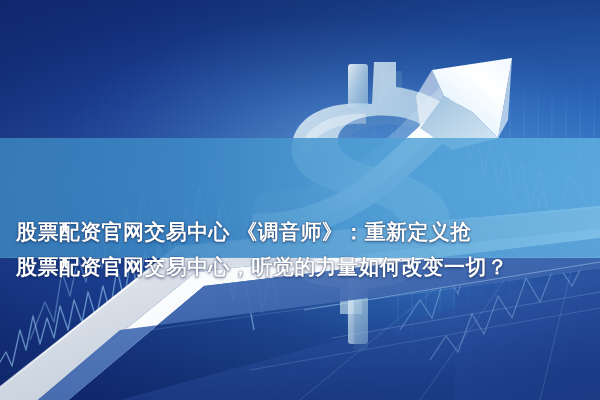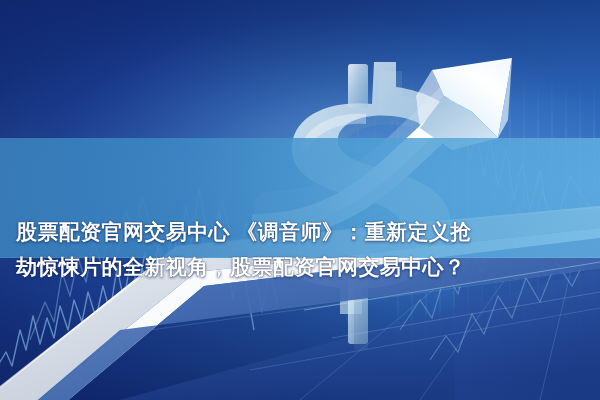--- a/index.html
+++ b/index.html
@@ -243,16 +243,16 @@
       </g>
 
       <rect x="0" y="0" width="600" height="400" fill="none"></rect>
     </g>
   </svg>
 
   <div id="band"></div>
 
   <div id="headline">
     <span class="ln">股票配资官网交易中心 《调音师》：重新定义抢</span>
-    <span class="ln">劫惊悚片的全新视角，股票配资官网交易中心？</span>
+    <span class="ln">股票配资官网交易中心，听觉的力量如何改变一切？</span>
   </div>
 
 </div>
 
 </body></html>

